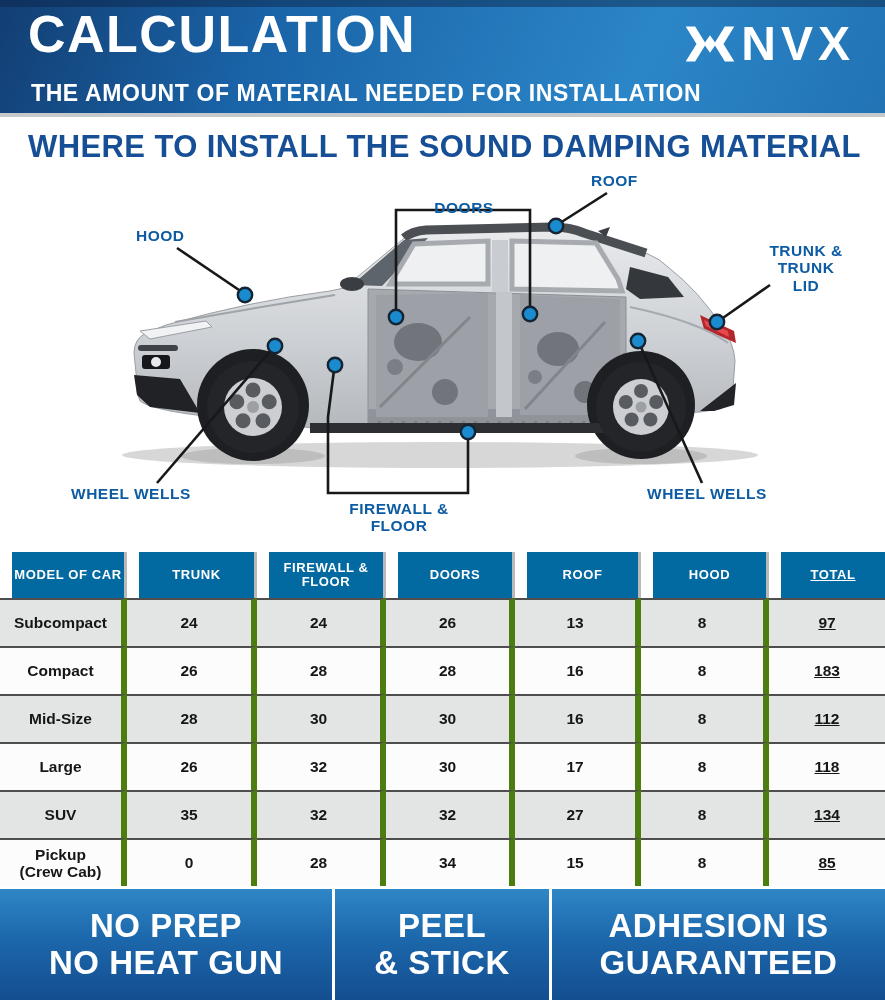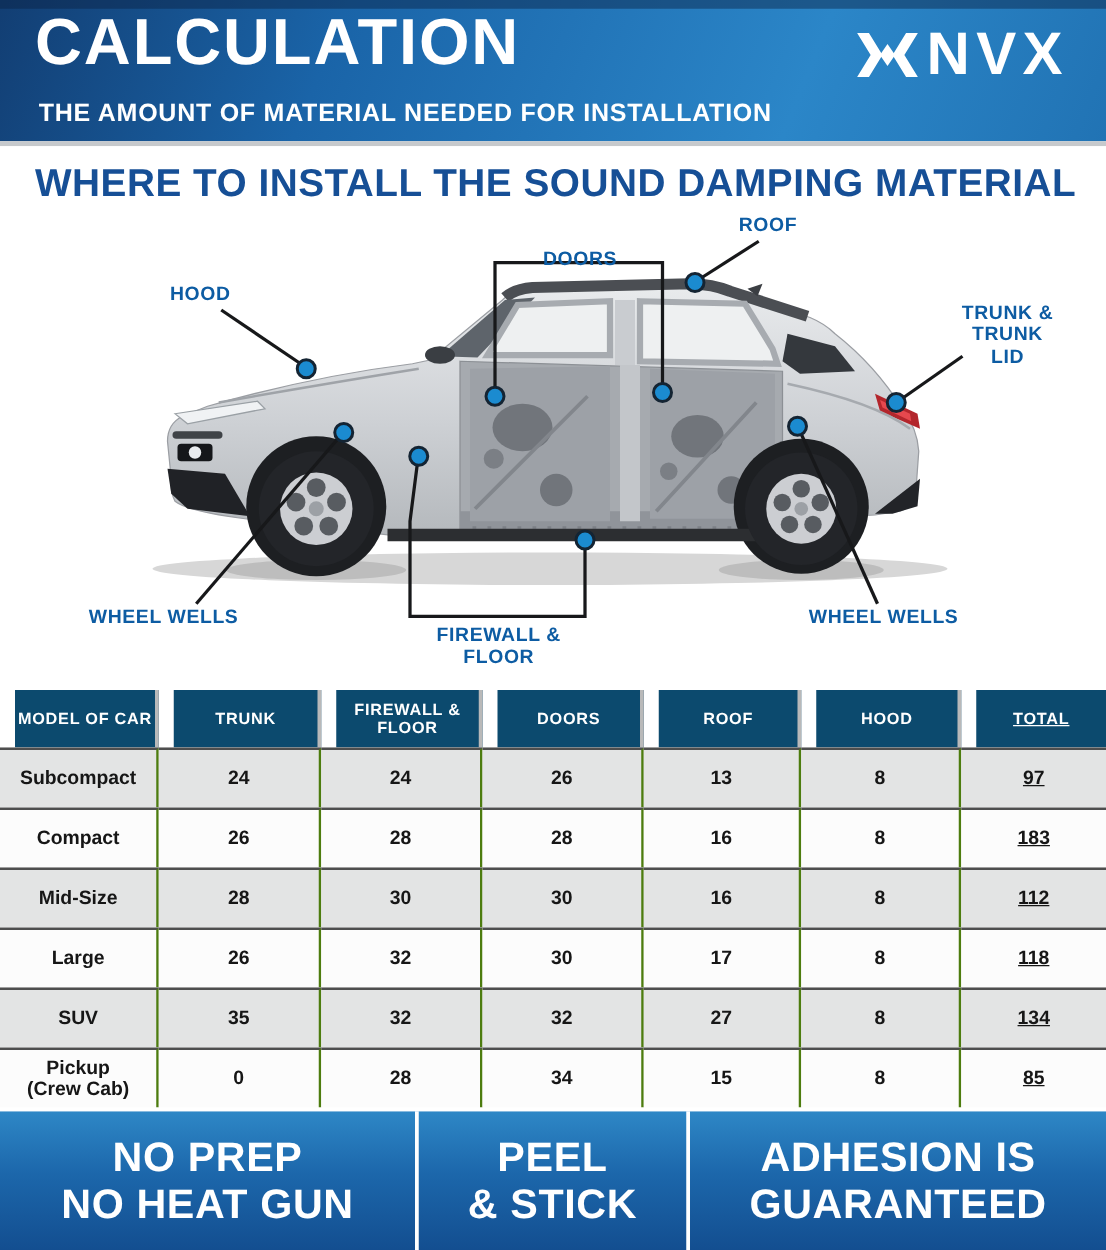--- a/index.html
+++ b/index.html
@@ -7,43 +7,43 @@
         font-family:"Liberation Sans",sans-serif;overflow:hidden;}
 
   
   .hdr{position:absolute;left:0;top:0;width:885px;height:113px;
        background:linear-gradient(112deg,#123e73 0%,#1a64a8 30%,#2b86c8 72%,#2173b4 100%);
        border-bottom:4px solid #c6c9cc;}
   .hdr::before{content:"";position:absolute;left:0;top:0;width:100%;height:7px;
        background:rgba(12,34,66,.45);}
   .hdr-title{position:absolute;left:28px;top:4px;color:#fff;font-size:52px;font-weight:bold;
        letter-spacing:1.5px;text-align:center;}
-  .hdr-sub{position:absolute;left:31px;top:80px;color:#fff;font-size:20px;font-weight:bold;
+  .hdr-sub{position:absolute;left:31px;top:80px;color:#fff;font-size:23px;font-weight:bold;
        letter-spacing:.6px;}
   .logo{position:absolute;right:30px;top:16px;display:flex;align-items:flex-end;gap:4px;}
   .logo-text{color:#fff;font-size:48px;font-weight:bold;letter-spacing:5px;}
 
   
   .diagram{position:absolute;left:0;top:117px;width:885px;height:435px;background:#fff;}
   .diagram h2{position:absolute;left:28px;top:12px;margin:0;font-size:31px;font-weight:bold;
        color:#164f96;letter-spacing:.4px;white-space:nowrap;}
   .callout{position:absolute;color:#0d5ca3;font-weight:bold;font-size:15.5px;
        letter-spacing:.5px;line-height:1.12;white-space:pre-line;}
   .c-center{transform:translateX(-50%);text-align:center;}
   .overlay{position:absolute;left:0;top:0;pointer-events:none;}
 
   
   .tbl{position:absolute;left:0;top:552px;width:885px;height:334px;display:grid;
        grid-template-columns:127px 130px 129px 129px 126px 128px 116px;
        grid-template-rows:46px repeat(6,48px);}
   .cell{display:flex;align-items:center;justify-content:center;text-align:center;
-       border-right:2px solid #4d7c0f;border-top:2px solid #4e4e4e;
+       border-right:6px solid #4d7c0f;border-top:2px solid #4e4e4e;
        font-weight:bold;color:#161616;font-size:15.5px;white-space:pre-line;line-height:1.1;}
   .cell:nth-child(7n){border-right:none;text-decoration:underline;}
-  .th{background:#0c4a6e;color:#fff;font-size:13px;letter-spacing:.6px;
+  .th{background:#0369a1;color:#fff;font-size:13px;letter-spacing:.6px;
        border-right:3px solid #b9b9b9;border-top:none;margin-left:12px;}
   .th:nth-child(7n){border-right:none;}
   .r-gray{background:#e3e4e4;}
   .r-white{background:#fcfcfc;}
 
   
   .ftr{position:absolute;left:0;top:886px;width:885px;height:114px;display:flex;
        background:linear-gradient(180deg,#2e87c6 0%,#1c67ab 45%,#134e90 100%);
        border-top:3px solid #fff;box-sizing:border-box;}
   .ftr-panel{display:flex;align-items:center;justify-content:center;text-align:center;

